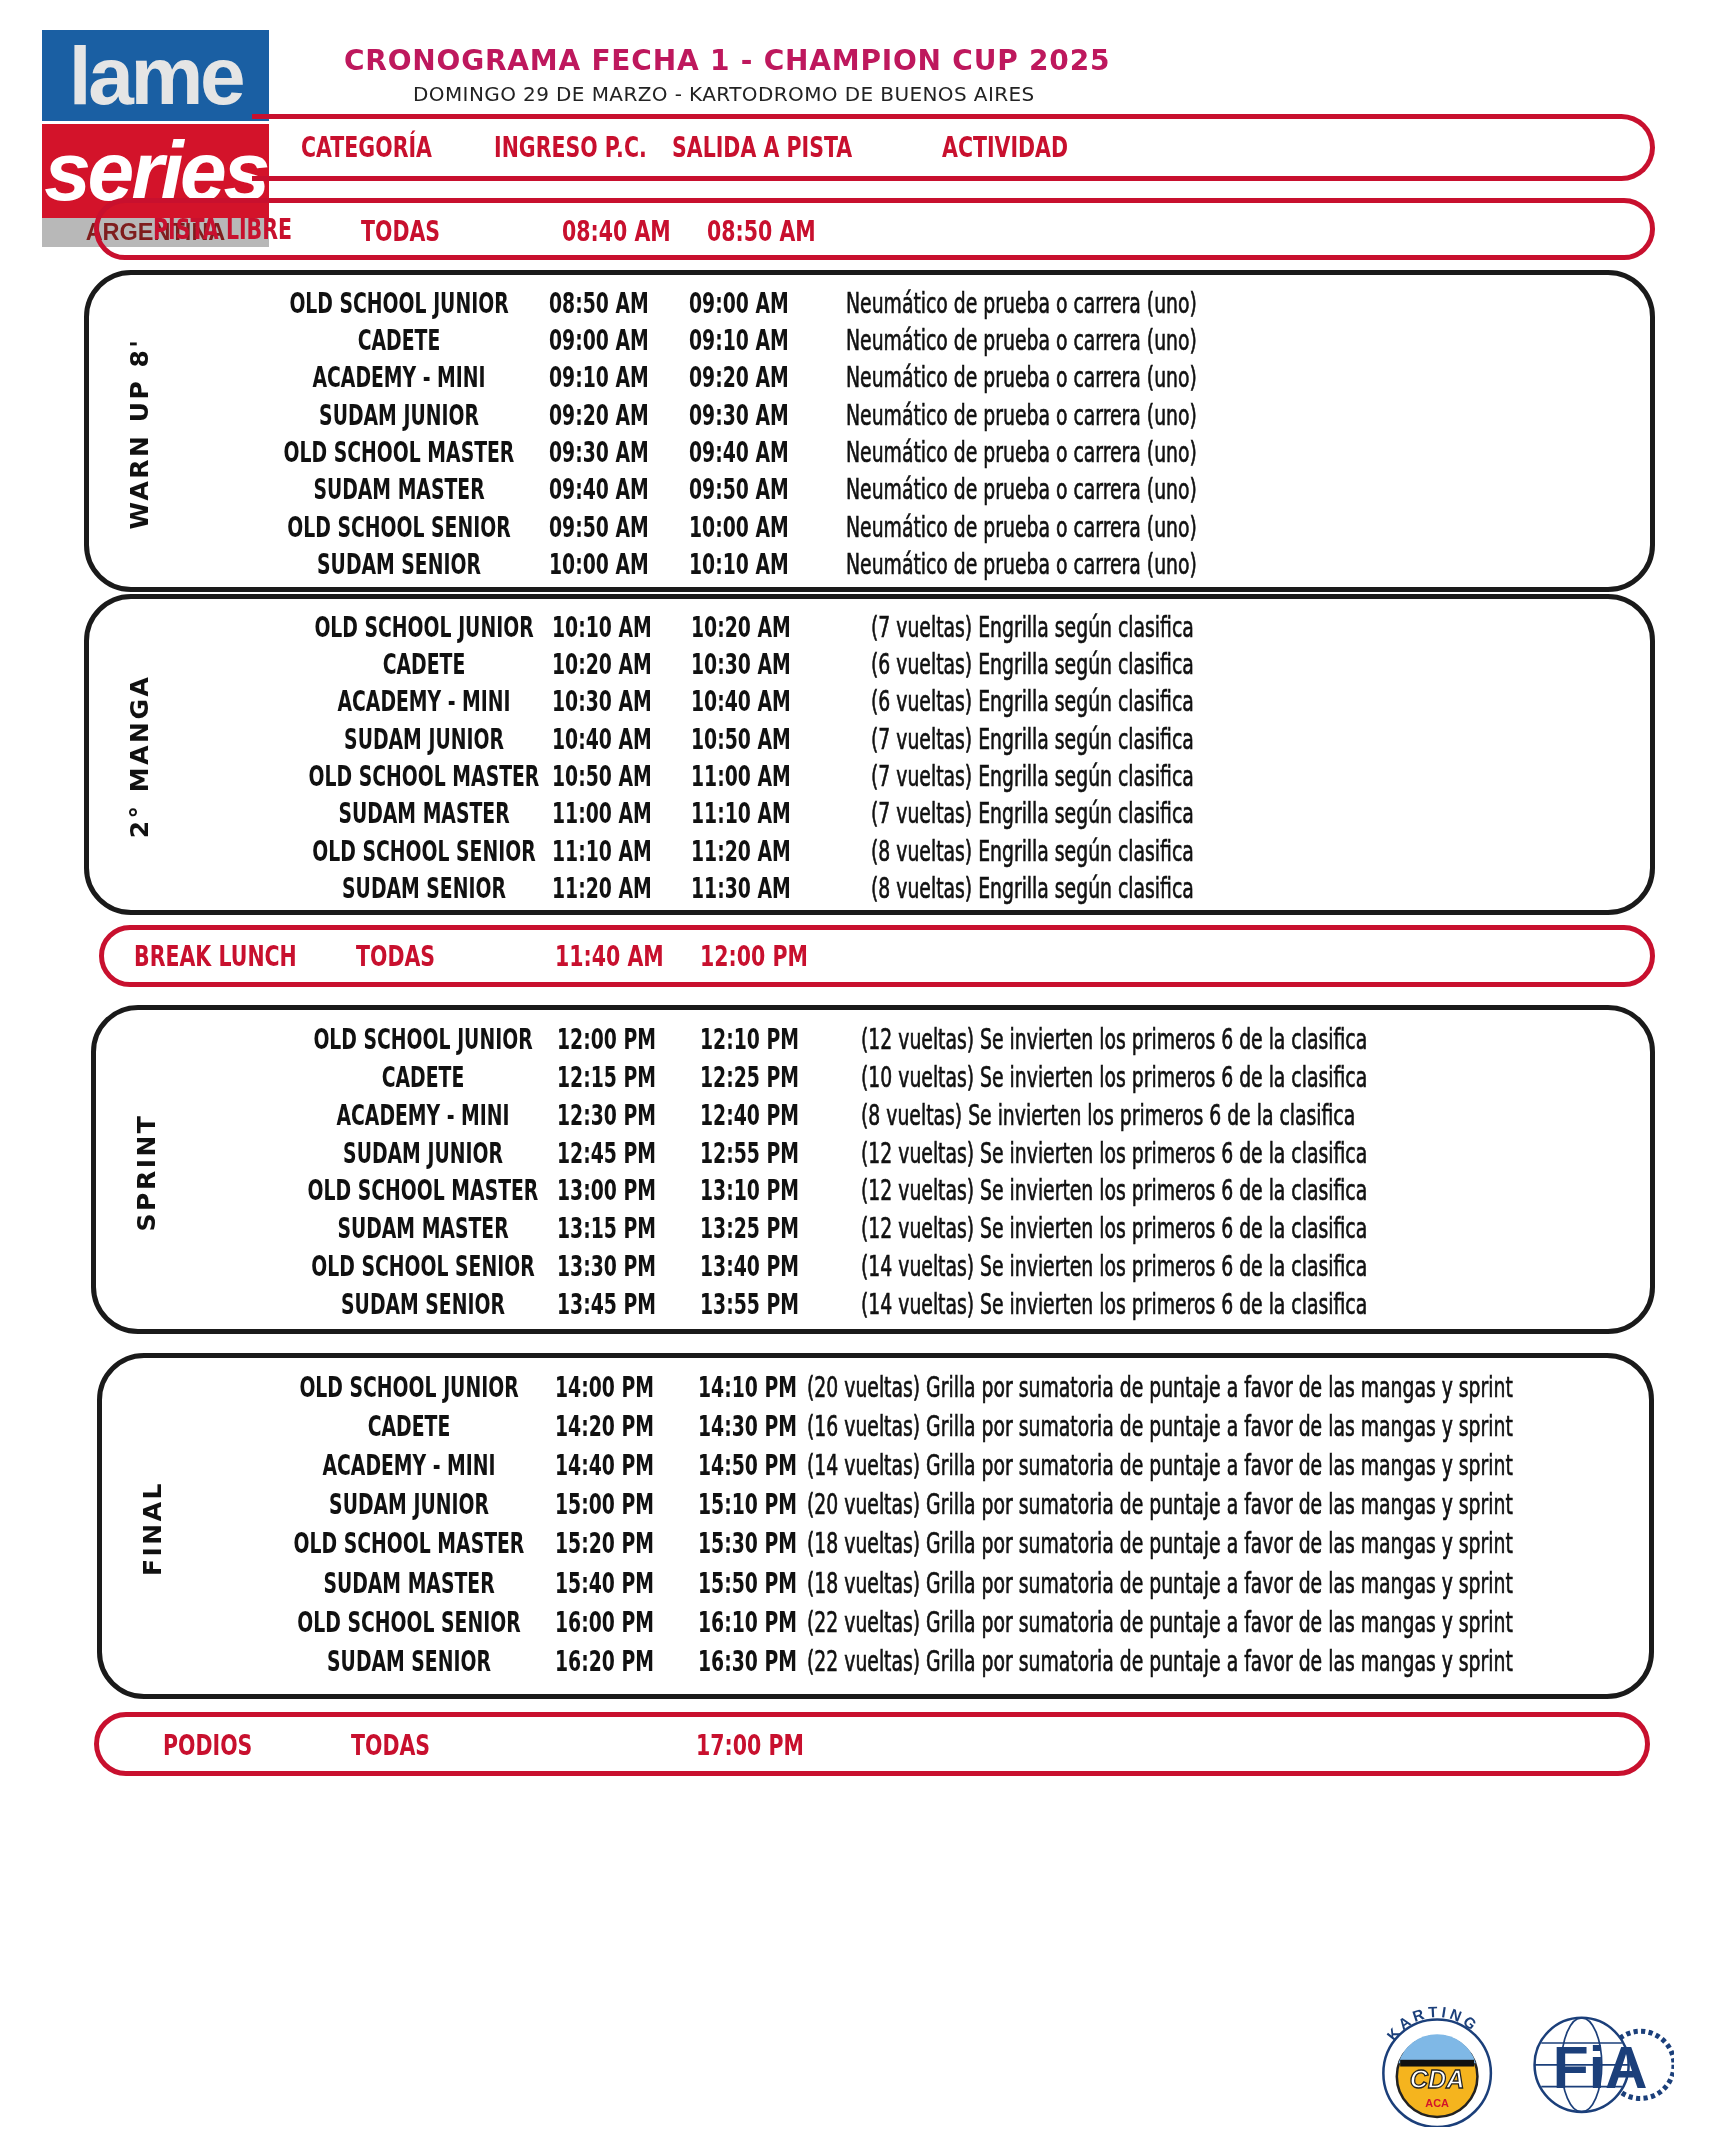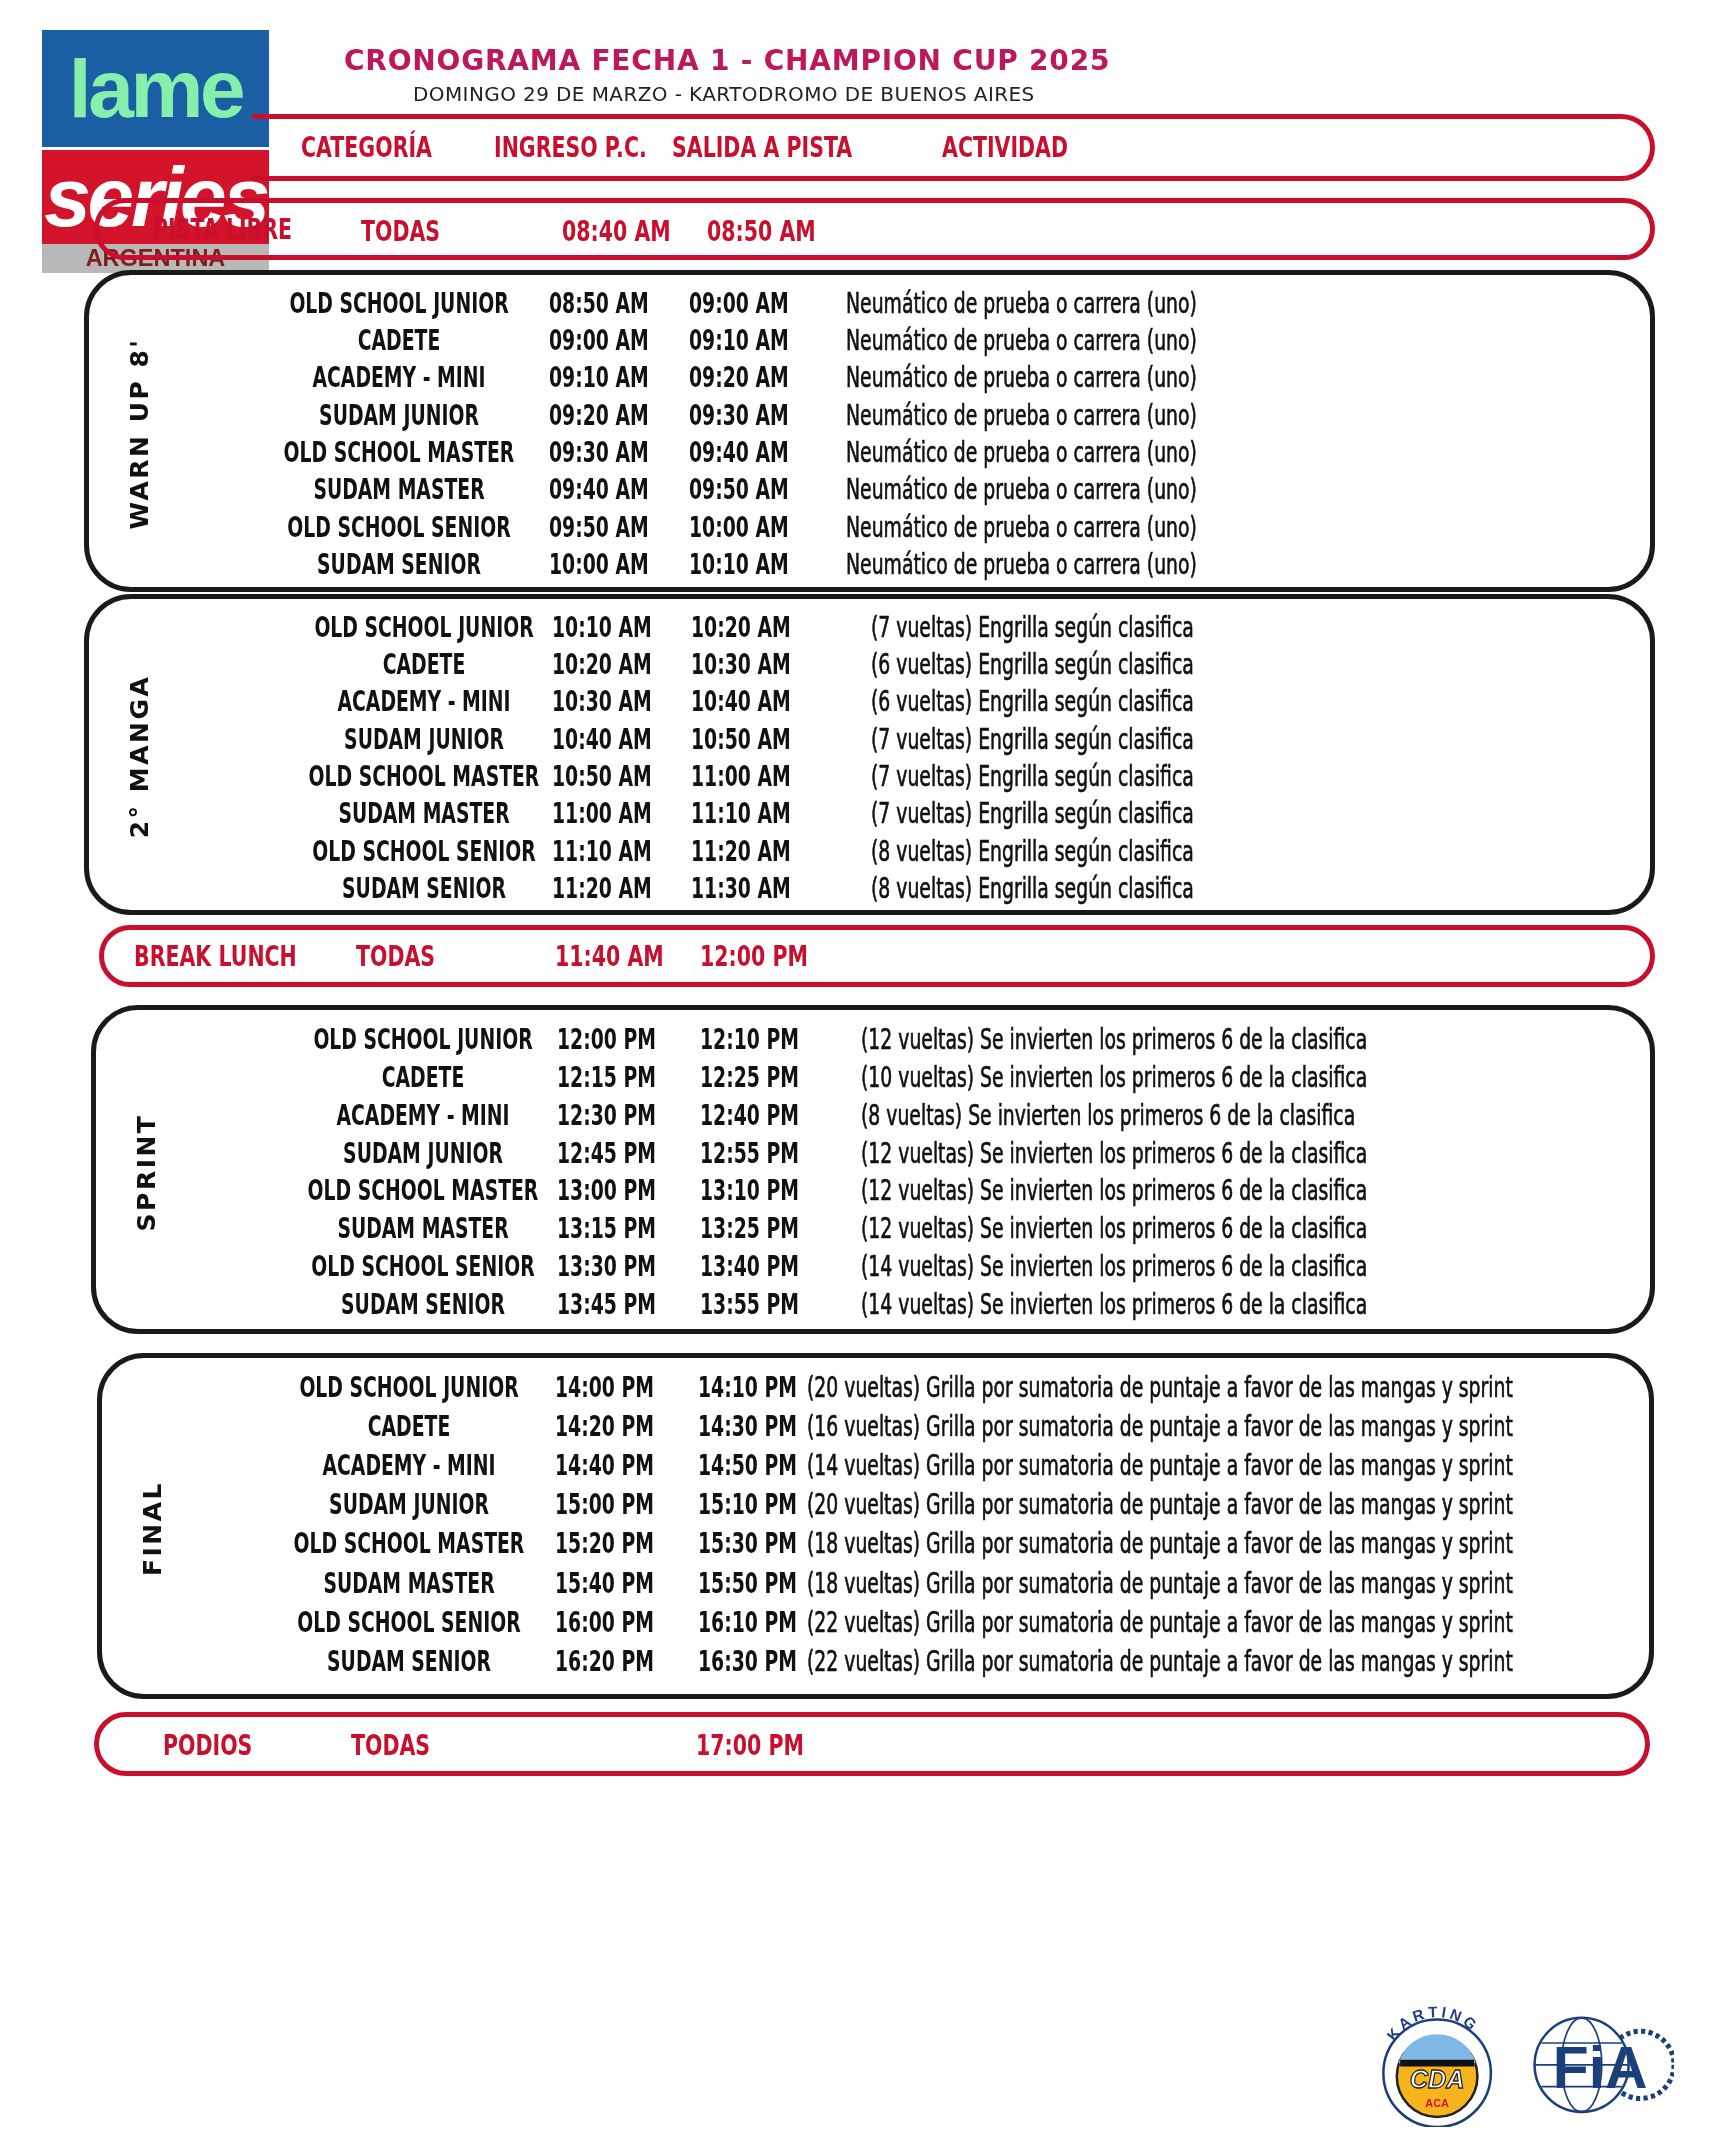--- a/index.html
+++ b/index.html
@@ -1,19 +1,19 @@
 <!DOCTYPE html>
 <html style="font-size:13.4px"><head>
 <meta charset="utf-8">
 <style>
   html,body{margin:0;padding:0;background:#fff;}
   body{width:1718px;height:2148px;position:relative;overflow:hidden;font-family:"DejaVu Sans Condensed","DejaVu Sans",sans-serif;}
   
   .logo{position:absolute;left:42px;top:30px;width:227px;}
-  .logo .iame{height:117px;background:#1a5fa3;color:#86efac;font:bold 82px "Liberation Sans",sans-serif;letter-spacing:-3.4px;display:flex;align-items:center;justify-content:center;line-height:1;}
+  .logo .iame{height:91px;background:#1a5fa3;color:#e5e5e5;font:bold 82px "Liberation Sans",sans-serif;letter-spacing:-3.4px;display:flex;align-items:center;justify-content:center;line-height:1;}
   .logo .series{height:94px;background:#d3132a;color:#fff;font:bold italic 84px "Liberation Sans",sans-serif;letter-spacing:-3.4px;display:flex;align-items:center;justify-content:center;margin-top:3.4px;line-height:1;}
   .logo .arg{height:28.5px;background:#b8b8b8;color:#7f1d1d;font:bold 23.5px "Liberation Sans",sans-serif;display:flex;align-items:center;justify-content:center;}
   .title{position:absolute;left:344px;top:44px;font:bold 28px "DejaVu Sans",sans-serif;letter-spacing:0.8px;color:#be185d;}
   .subtitle{position:absolute;left:413px;top:82px;font:20px "DejaVu Sans",sans-serif;color:#222;letter-spacing:0.4px;}
   
   .band{position:absolute;border:5.9px solid #c8102e;border-radius:40px;box-sizing:border-box;}
   .hdr{left:252px;top:114px;width:1403px;height:67px;border-left:none;border-radius:0 40px 40px 0;}
   .hdr span{position:absolute;top:11.7px;color:#c8102e;font:bold 28.5px "DejaVu Sans",sans-serif;transform:scaleX(0.72);transform-origin:left center;white-space:nowrap;}
   .redtxt{position:absolute;color:#c8102e;font:bold 28.5px "DejaVu Sans",sans-serif;transform:scaleX(0.72);transform-origin:left center;white-space:nowrap;}
   .box{position:absolute;border:5px solid #1a1a1a;border-radius:47px;box-sizing:border-box;}

